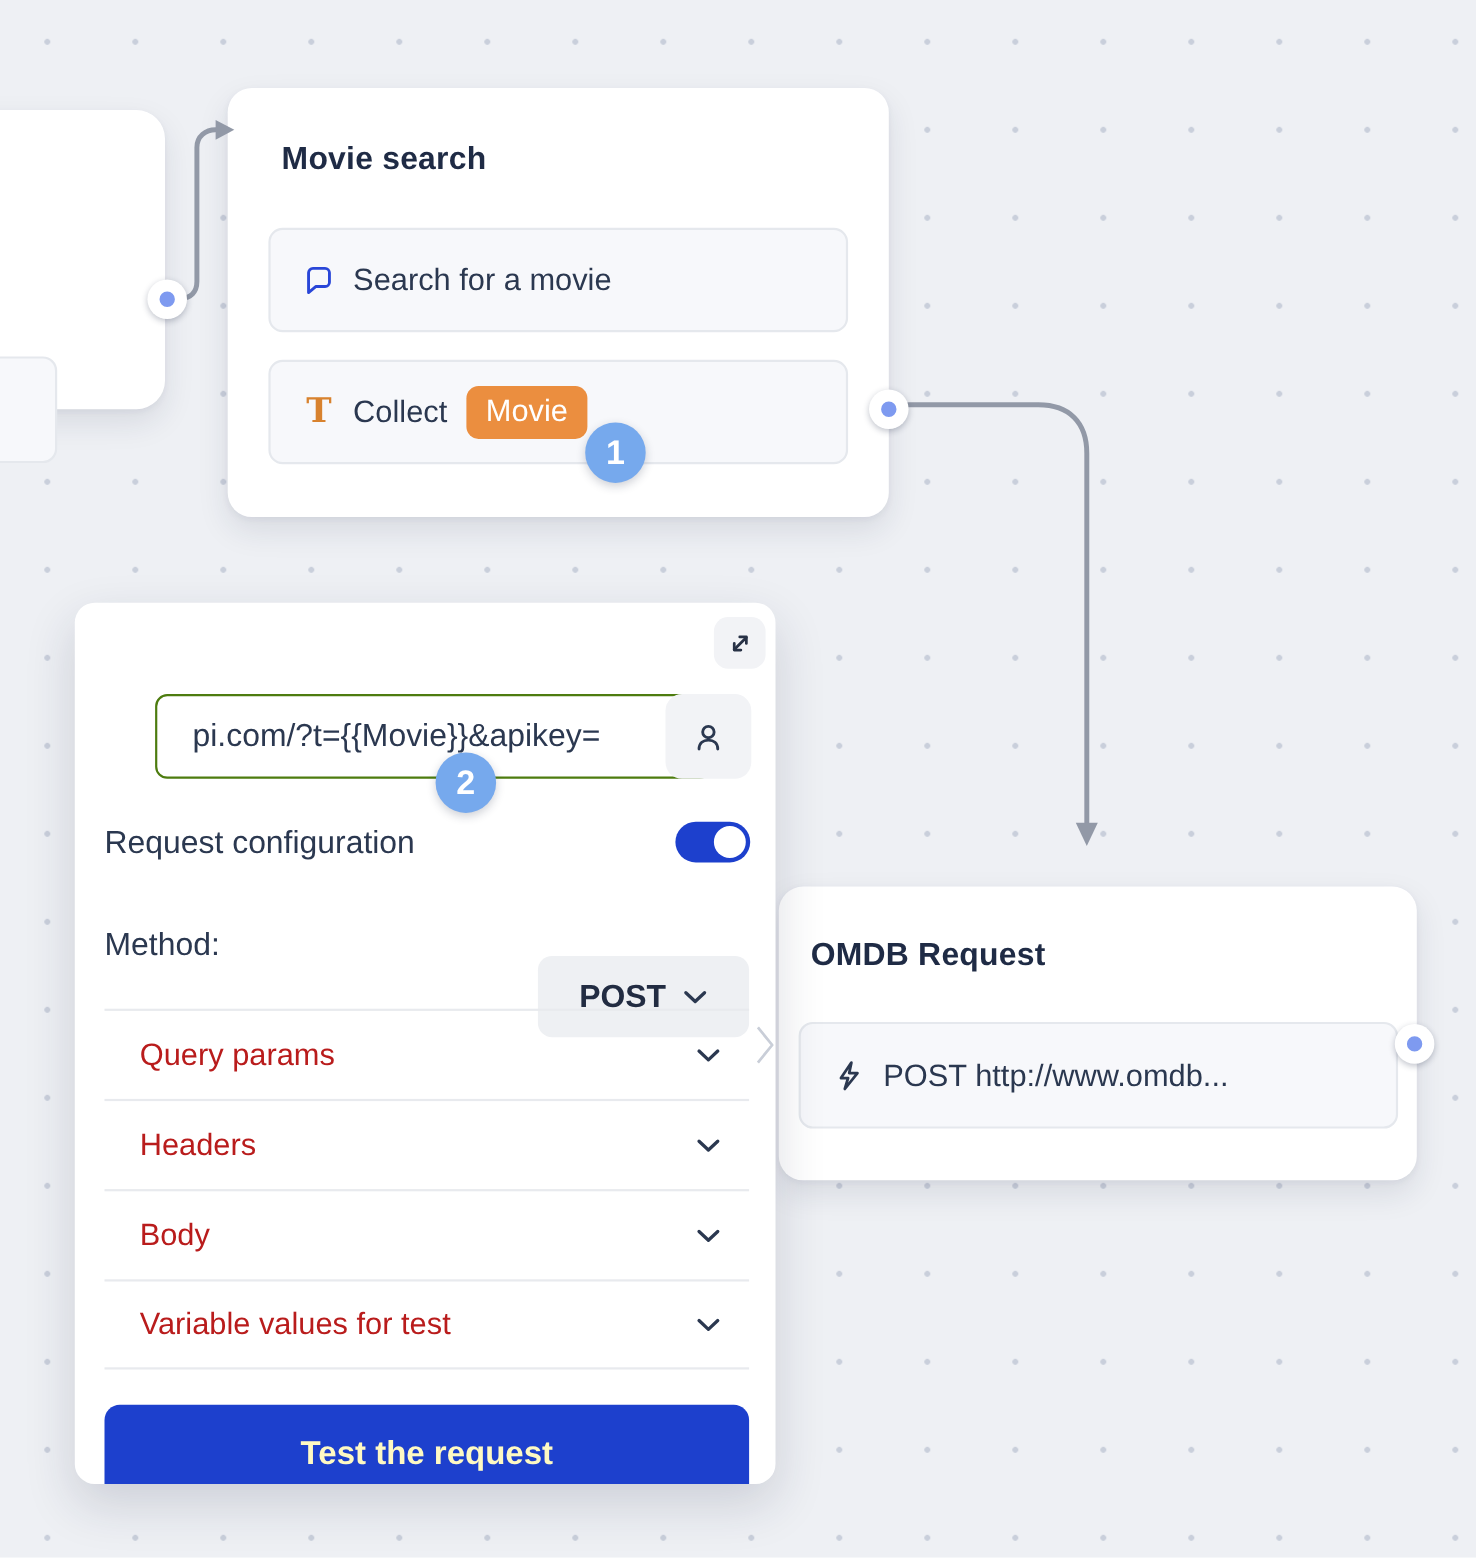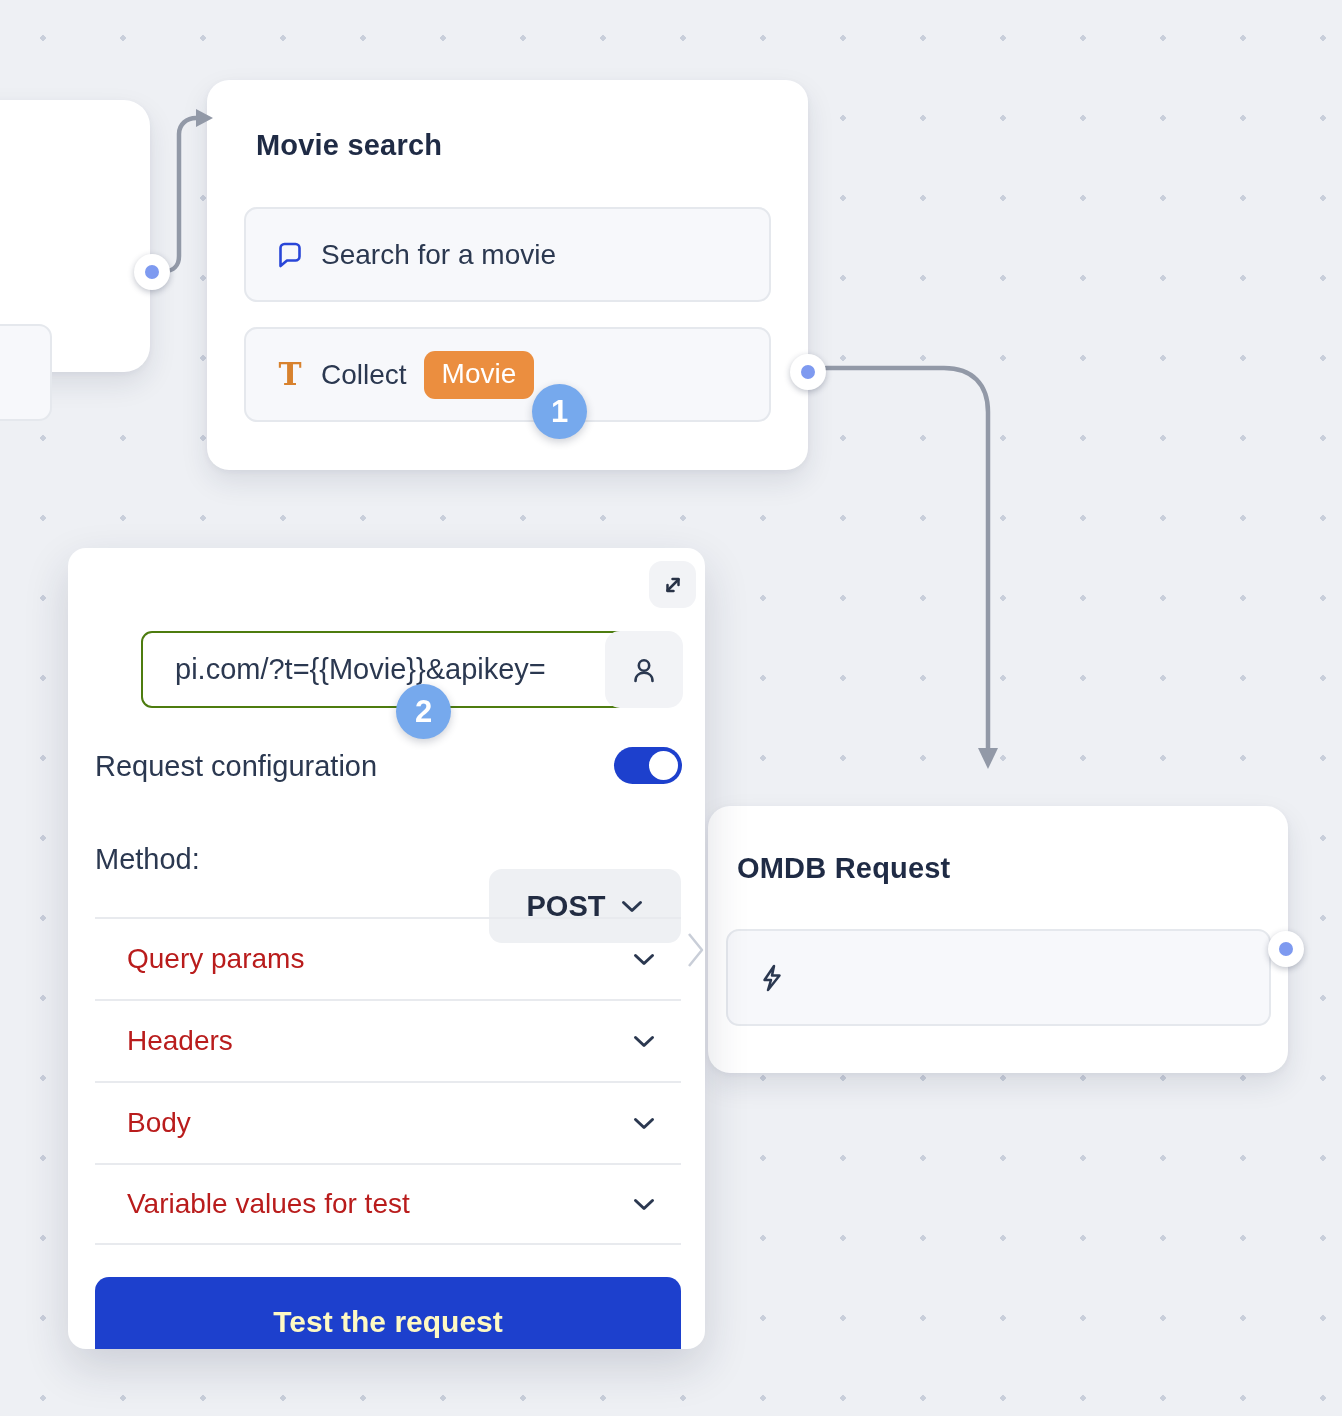--- a/index.html
+++ b/index.html
@@ -118,20 +118,21 @@
   </div>
 
   <div class="card omdb-card">
     <div class="card-title">OMDB Request</div>
     <div class="node-row omdb-row">
       <span class="icon">
         <svg width="28" height="28" viewBox="0 0 28 28" fill="none" stroke="#2b3850" stroke-width="2.5" stroke-linejoin="round">
           <path d="M16 2 L6.5 16 h6.5 l-3 10 L21.5 11.5 h-7.5 z"></path>
         </svg>
       </span>
+      <span>POST http://www.omdb...</span>
     </div>
   </div>
 
   <svg class="notch" width="20" height="36" viewBox="0 0 20 36">
     <polyline points="2,2 15,18 2,34" fill="#ffffff" stroke="#c9ced8" stroke-width="2.5" stroke-linejoin="round"></polyline>
   </svg>
 
   <div class="port port-a">
       <i></i>
     </div>

